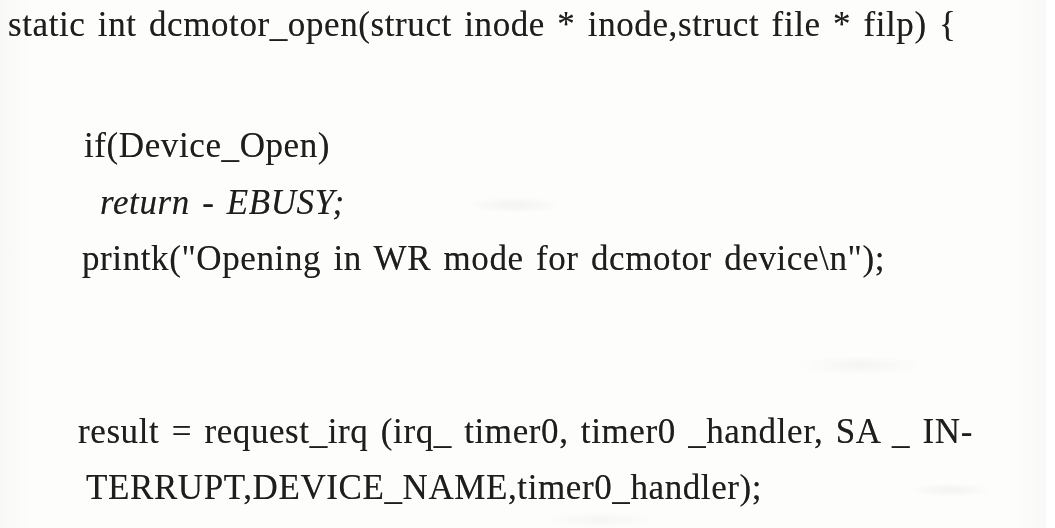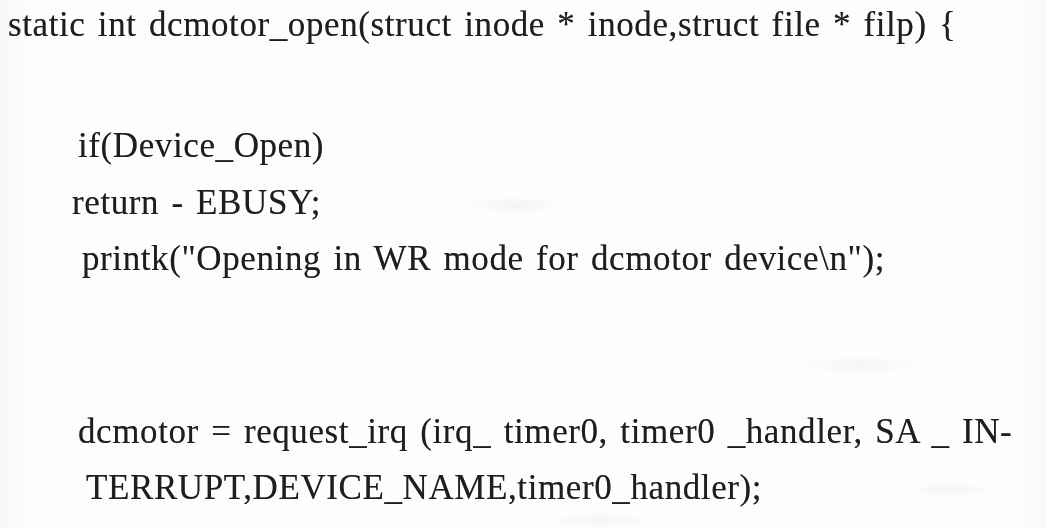--- a/index.html
+++ b/index.html
@@ -29,31 +29,31 @@
     font-size: 35px;
     line-height: 1.2;
     letter-spacing: 0.6px;
     word-spacing: 3px;
     
     text-shadow: 0 0 0.4px rgba(30,30,30,0.55);
   }
   
   .l0 { top: 4px;   left: 8px;  }
   .l1 { top: 69px;  left: 84px; }
-  .l2 { top: 125px; left: 78px; }
-  .l3 { top: 182px; left: 72px; }
+  .l2 { top: 125px; left: 84px; }
+  .l3 { top: 182px; left: 100px; font-style: italic; }
   .l4 { top: 238px; left: 82px; }
   .l5 { top: 294px; left: 84px; }
   .l6 { top: 351px; left: 84px; }
   .l7 { top: 411px; left: 78px; }
   .l8 { top: 467px; left: 86px; }
 </style>
 </head>
 <body>
 
 <div class="page">
   <div class="code-line l0">static int dcmotor_open(struct inode * inode,struct file * filp) {</div>
   <div class="code-line l2">if(Device_Open)</div>
   <div class="code-line l3">return - EBUSY;</div>
   <div class="code-line l4">printk("Opening in WR mode for dcmotor device\n");</div>
-  <div class="code-line l7">dcmotor = request_irq (irq_ timer0, timer0 _handler, SA _ IN-</div>
+  <div class="code-line l7">result = request_irq (irq_ timer0, timer0 _handler, SA _ IN-</div>
   <div class="code-line l8">TERRUPT,DEVICE_NAME,timer0_handler);</div>
 </div>
 
 </body></html>

